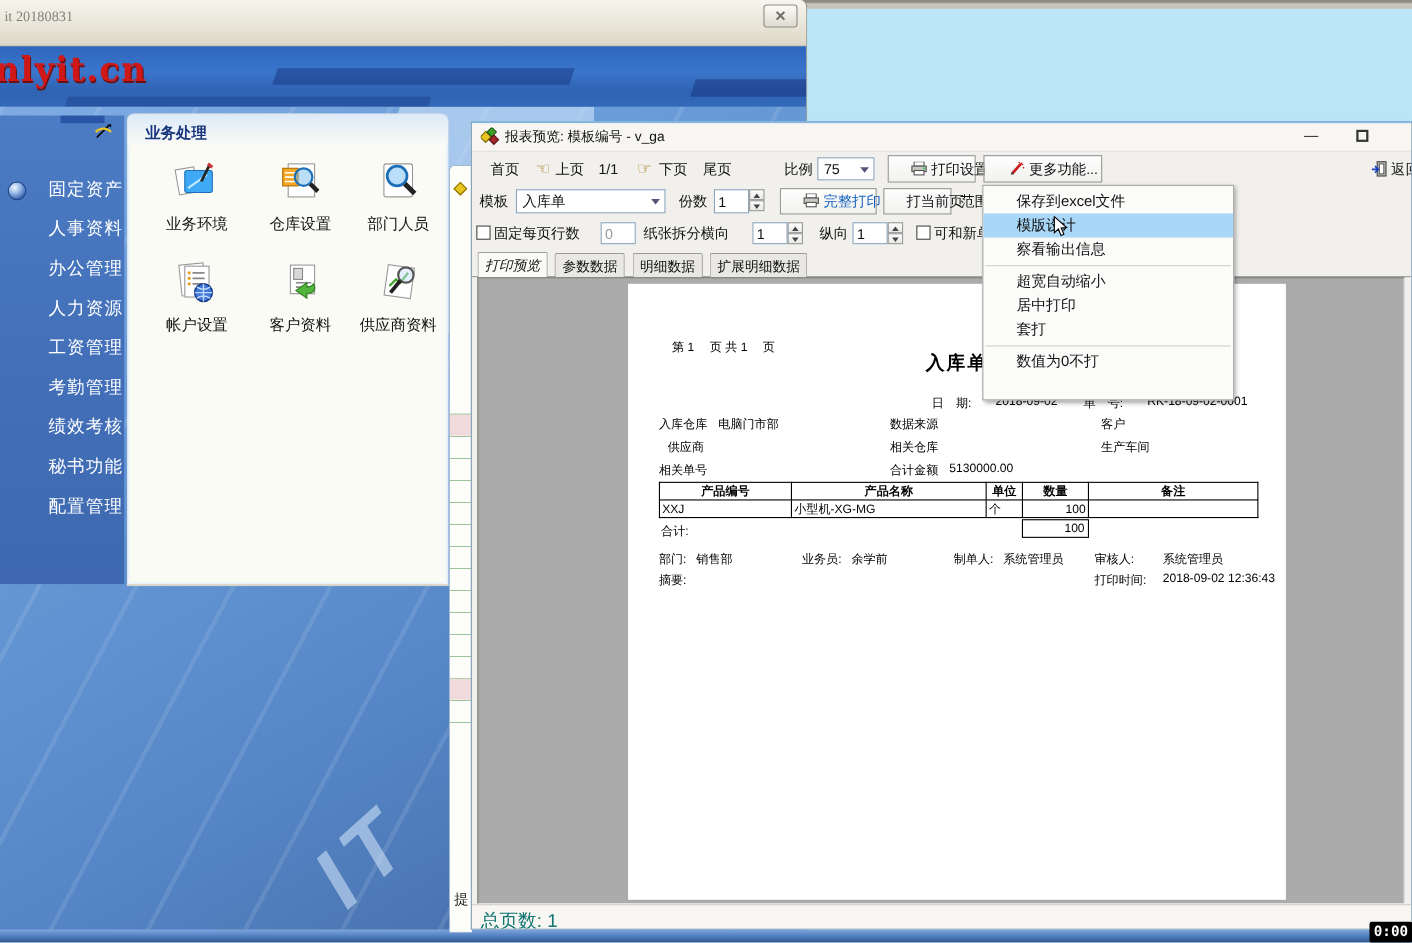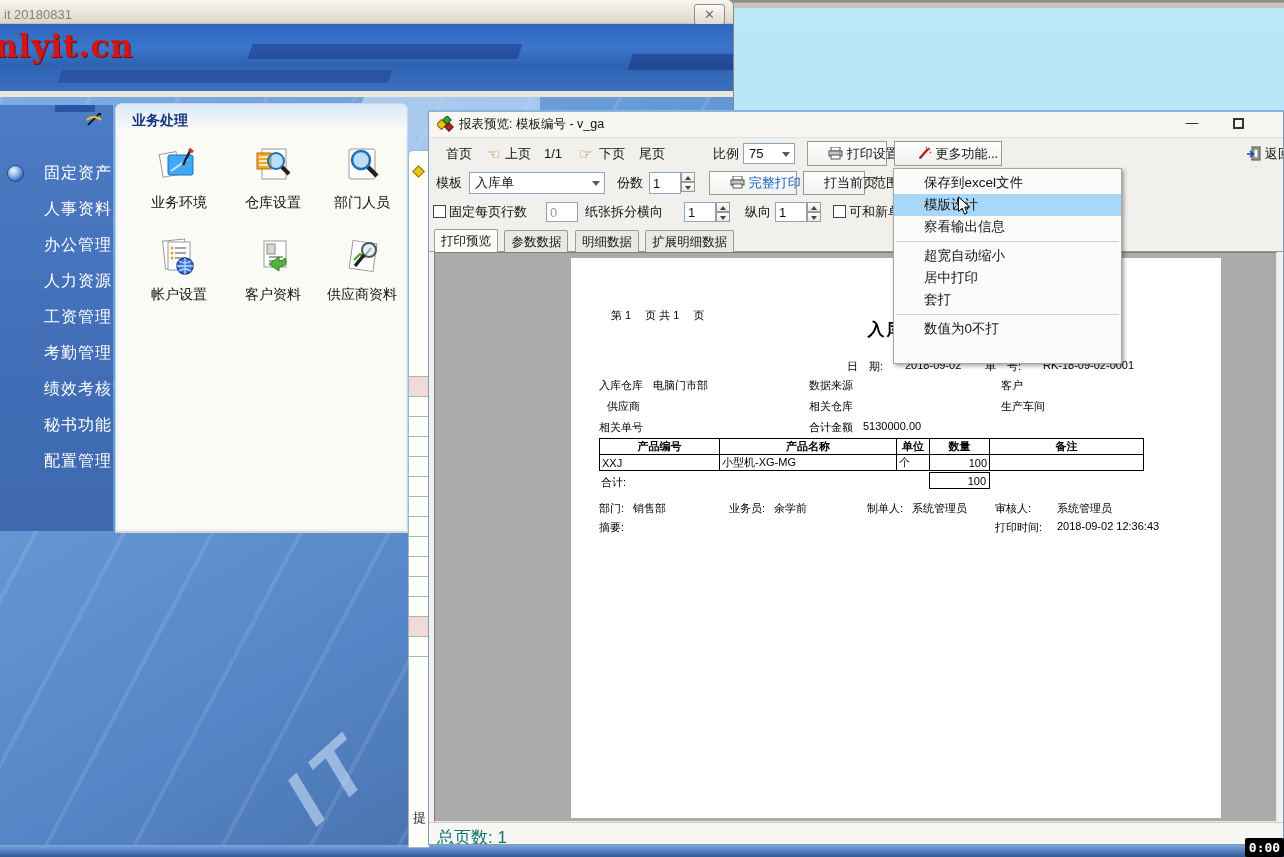--- a/index.html
+++ b/index.html
@@ -9,23 +9,23 @@
     background:linear-gradient(180deg,#BDE7F8 0%,#ACDFF4 55%,#9FD6EF 100%); }
   .abs { position:absolute; }
 
   
   .top-strip { left:0; top:0; width:1284px; height:8px;
     background:linear-gradient(180deg,#8E8C84 0%,#8E8C84 25%,#CBC8BF 45%,#C4C1B8 100%); z-index:1; }
 
   
   .main-window { left:0; top:8; width:734px; height:849px; z-index:2;
     background:#E9E6DA; border-right:1px solid #8A887E; border-radius:0 7px 0 0; overflow:hidden; }
-  .mw-titlebar { position:relative; height:24px;
+  .mw-titlebar { position:relative; height:42px;
     background:linear-gradient(180deg,#F7F5ED 0%,#E7E4D7 60%,#DBD7C8 100%);
-    border-bottom:1px solid #C6C2B2; }
+    border-bottom:1px solid #C6C2B2;font-family:Liberation Serif, serif; }
   .mw-title { position:absolute; left:4px; top:7px; font-size:13px; color:#84827A; }
   .mw-close { position:absolute; right:8px; top:4px; width:31px; height:21px;
     background:linear-gradient(180deg,#FCFBF7,#DEDBD1); border:1px solid #8E8C84; border-radius:3px;
     text-align:center; line-height:19px; font-size:13px; font-weight:bold; color:#6E6C64; }
   .mw-banner { position:relative; height:67px; overflow:hidden;
     background:linear-gradient(180deg,#2E66BE 0%,#3B75CB 35%,#2E62B2 62%,#3A70C2 100%); }
   .streak { position:absolute; background:rgba(16,40,112,.42); transform:skewX(-18deg); }
   .s1 { left:250px; top:20px; width:270px; height:15px; }
   .s2 { left:630px; top:30px; width:110px; height:16px; }
   .s3 { left:60px;  top:46px; width:330px; height:13px; opacity:.7; }
@@ -105,24 +105,24 @@
     border:1px solid #999; position:relative; }
   .spin span::after { content:""; position:absolute; left:3px; width:0; height:0;
     border-left:3px solid transparent; border-right:3px solid transparent; }
   .spin .up::after { top:3px; border-bottom:4px solid #444; }
   .spin .dn::after { top:3px; border-top:4px solid #444; }
   .cbx { position:absolute; width:13px; height:13px; background:#FFF; border:1px solid #444; }
   .rw-tabs { position:relative; height:26px; padding:3px 0 0 5px; border-bottom:1px solid #9A9A9A; }
   .rtab { display:inline-block; font-size:12.5px; color:#111; padding:3px 6px 4px;
     border:1px solid #9A9A9A; border-bottom:none; background:#E9E8E4; margin-right:2px;
     position:relative; top:1px; border-radius:2px 2px 0 0; }
-  .rtab.active { background:#FAFAF7; padding-bottom:6px; top:0; }
+  .rtab.active { background:#FAFAF7; padding-bottom:6px; top:0;font-style:italic; }
   .rw-preview { position:relative; height:570px; margin:0 6px 0 5px; background:#ABABAB;
     border:1px solid #7E7E7E; border-right-color:#E6E6E6; border-bottom-color:#E6E6E6; overflow:hidden; }
-  .page { position:absolute; left:136px; top:5px; width:650px; height:560px; background:#FFF;
+  .page { position:absolute; left:136px; top:5px; width:598px; height:560px; background:#FFF;
     color:#000; font-size:11px; }
   .p-abs { position:absolute; white-space:nowrap; }
   .p-title { left:0; width:100%; text-align:center; top:60px; font-size:17px; font-weight:bold; letter-spacing:2px; }
   .p-table { position:absolute; left:28px; top:180px; border-collapse:collapse; table-layout:fixed; }
   .p-table th,.p-table td { border:1px solid #000; font-size:11px; font-weight:normal;
     height:16px; padding:0 2px; overflow:hidden; white-space:nowrap; }
   .p-table th { text-align:center; font-weight:bold; }
   .qty { text-align:right; }
   .p-totbox { position:absolute; left:358px; top:214px; width:61px; height:17px;
     border:1px solid #000; text-align:right; padding-right:3px; line-height:16px; }

